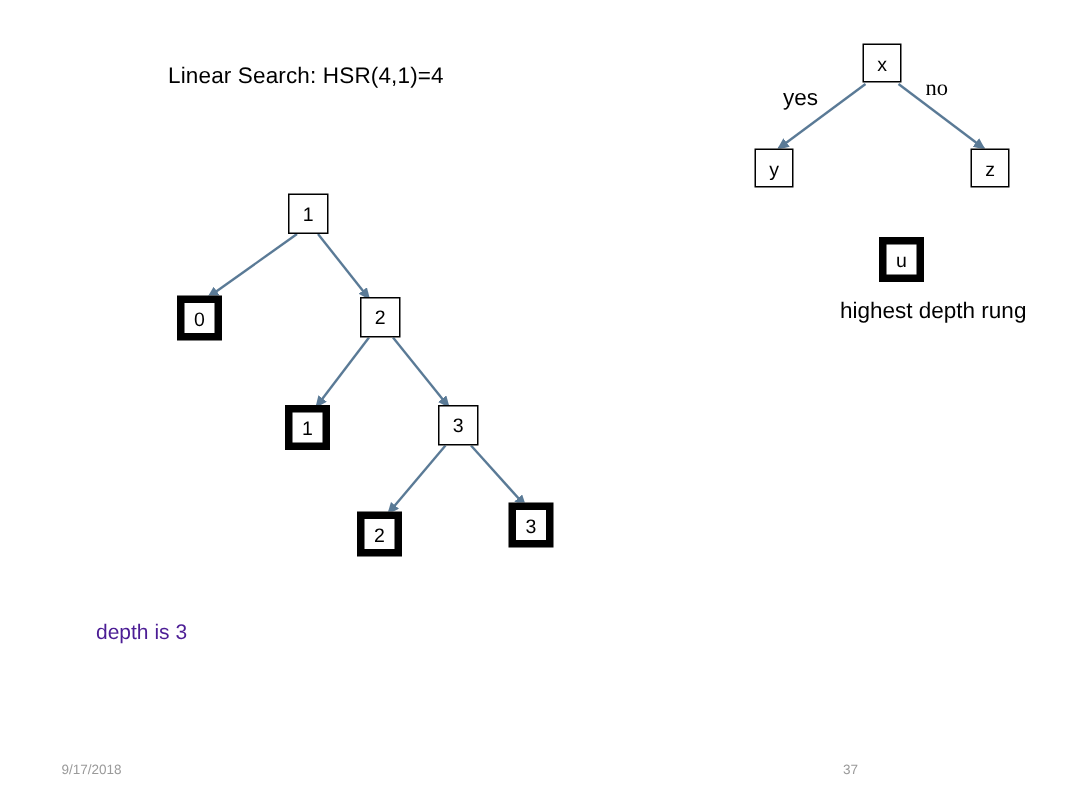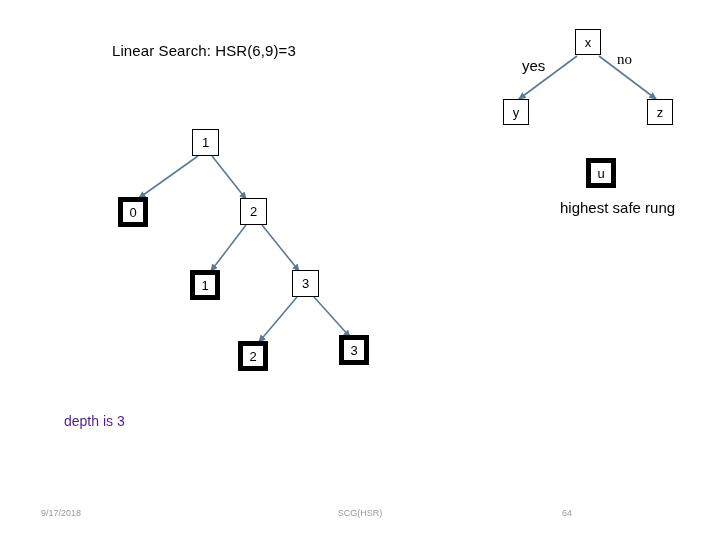--- a/index.html
+++ b/index.html
@@ -111,21 +111,21 @@
     position: absolute;
     right: 28px;
     top: 0;
   }
 </style>
 </head>
 <body>
 
 <div id="slide">
 
-  <div id="slide-title">Linear Search: HSR(6,9)=3</div>
+  <div id="slide-title">Linear Search: HSR(4,1)=4</div>
 
   <svg class="edge-layer" id="legend-edge-layer" viewBox="0 0 720 540">
       <defs>
         <marker id="legend-arrow" markerWidth="6" markerHeight="6" refX="4.2" refY="2.2" orient="auto" markerUnits="strokeWidth">
           <path d="M0,0 L5,2.2 L0,4.4 z" fill="#5a7a96"></path>
         </marker>
       </defs>
       <line x1="577" y1="56" x2="519" y2="99" stroke="#5a7a96" stroke-width="1.6" marker-end="url(#legend-arrow)"></line>
       <line x1="599" y1="56" x2="656" y2="99" stroke="#5a7a96" stroke-width="1.6" marker-end="url(#legend-arrow)"></line>
     </svg>
@@ -155,21 +155,21 @@
         <span>z</span>
       </div>
       <div class="node bold" style="left: 586px; top: 158px; width: 30px; height: 30px;">
         <span>u</span>
       </div>
     </div>
 
   <div class="legend-label" id="legend-yes">yes</div>
   <div class="legend-label" id="legend-no">no</div>
 
-  <div id="hsr-caption">highest safe rung</div>
+  <div id="hsr-caption">highest depth rung</div>
 
   <div id="tree-nodes">
       <div class="node thin" style="left: 192px; top: 129px; width: 27px; height: 27px;">
         <span>1</span>
       </div>
       <div class="node bold" style="left: 118px; top: 197px; width: 30px; height: 30px;">
         <span>0</span>
       </div>
       <div class="node thin" style="left: 240px; top: 198px; width: 27px; height: 27px;">
         <span>2</span>
@@ -185,17 +185,16 @@
       </div>
       <div class="node bold" style="left: 339px; top: 335px; width: 30px; height: 30px;">
         <span>3</span>
       </div>
     </div>
 
   <div id="depth-note">depth is 3</div>
 
   <div id="footer">
     <span id="footer-date">9/17/2018</span>
-    <span id="footer-center">SCG(HSR)</span>
-    <span id="footer-page">64</span>
+    <span id="footer-page">37</span>
   </div>
 
 </div>
 
 </body></html>

